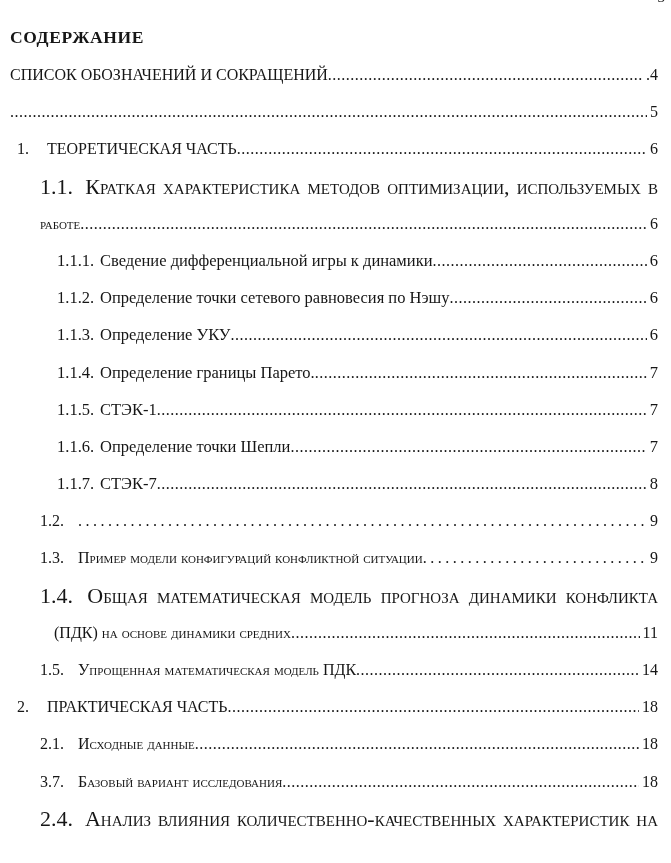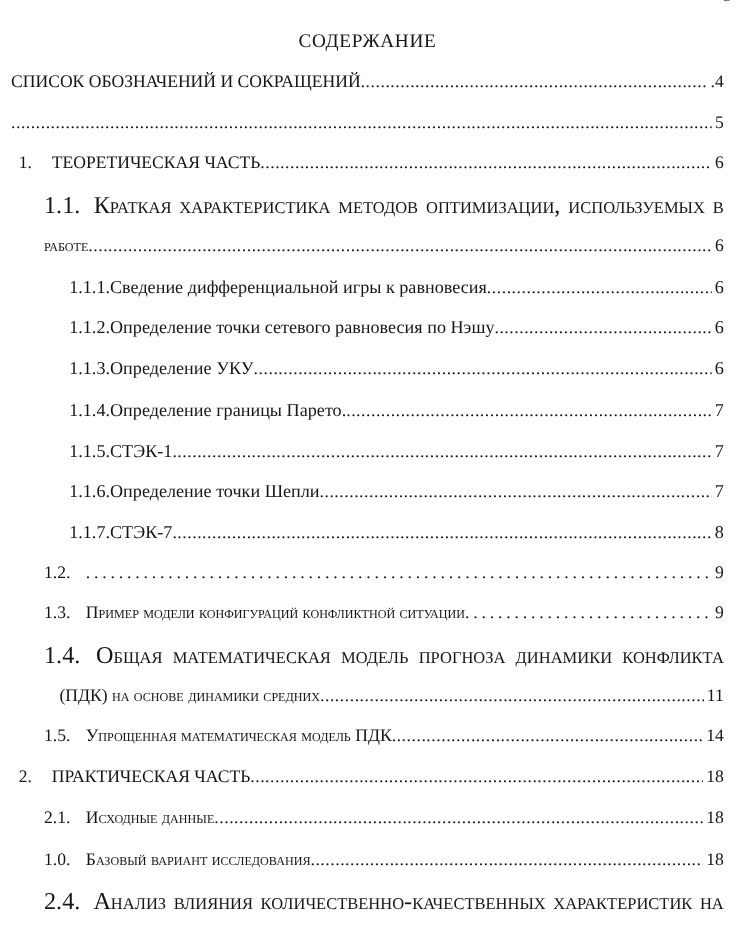--- a/index.html
+++ b/index.html
@@ -7,22 +7,21 @@
     width:671px;height:863px;
     background:#ffffff;
     color:#161616;
     font-family:"Liberation Serif","DejaVu Serif",serif;
     overflow:hidden;
     position:relative;
   }
   .doc{padding:0 13px 0 10px;}
   .page-title{
     padding-top:26px;
-    text-align:center;
-    font-weight:normal;
+    font-weight:bold;
     font-size:17.5px;
     line-height:22px;
     letter-spacing:.6px;
   }
   .corner-num{
     position:absolute;
     top:-11px;
     right:6px;
     font-size:15px;
   }
@@ -40,21 +39,21 @@
     line-height:37.2px;
     font-size:22px;
     text-align:justify;
     text-align-last:justify;
   }
   .lvl1{padding-left:7px;}
   .lvl1 .num{flex:0 0 30px;width:30px;display:inline-block;}
   .lvl2{padding-left:30px;}
   .lvl2 .num{flex:0 0 38px;width:38px;display:inline-block;}
   .lvl3{padding-left:47px;font-size:16.5px;}
-  .lvl3 .num{flex:0 0 43px;text-align:right;}
+  .lvl3 .num{flex:0 0 43px;}
   .cont-margin{padding-left:4px;margin-left:40px;}
   .sc{font-variant:small-caps;}
   .t{flex:0 1 auto;white-space:nowrap;}
   .leader{
     flex:1 1 auto;
     overflow:hidden;
     white-space:nowrap;
     min-width:12px;
   }
   .leader::after{
@@ -100,21 +99,21 @@
       <span class="num">1.1.</span> <span class="sc">Краткая характеристика методов оптимизации, используемых в</span>
     </div>
     <div class="row lvl2">
       <span class="t sc">работе</span>
       <span class="leader"></span>
       <span class="page-num">6</span>
     </div>
 
     <div class="row lvl3">
       <span class="num">1.1.1.</span>
-      <span class="t">Сведение дифференциальной игры к равновесия</span>
+      <span class="t">Сведение дифференциальной игры к динамики</span>
       <span class="leader"></span>
       <span class="page-num">6</span>
     </div>
     <div class="row lvl3">
       <span class="num">1.1.2.</span>
       <span class="t">Определение точки сетевого равновесия по Нэшу</span>
       <span class="leader"></span>
       <span class="page-num">6</span>
     </div>
     <div class="row lvl3">
@@ -185,21 +184,21 @@
     </div>
 
     <div class="row lvl2">
       <span class="num">2.1.</span>
       <span class="t sc">Исходные данные</span>
       <span class="leader"></span>
       <span class="page-num">18</span>
     </div>
 
     <div class="row lvl2">
-      <span class="num">1.0.</span>
+      <span class="num">3.7.</span>
       <span class="t sc">Базовый вариант исследования</span>
       <span class="leader"></span>
       <span class="page-num">18</span>
     </div>
 
 
     <div class="jline lvl2">
       <span class="num">2.4.</span> <span class="sc">Анализ влияния количественно-качественных характеристик на</span>
     </div>
 

